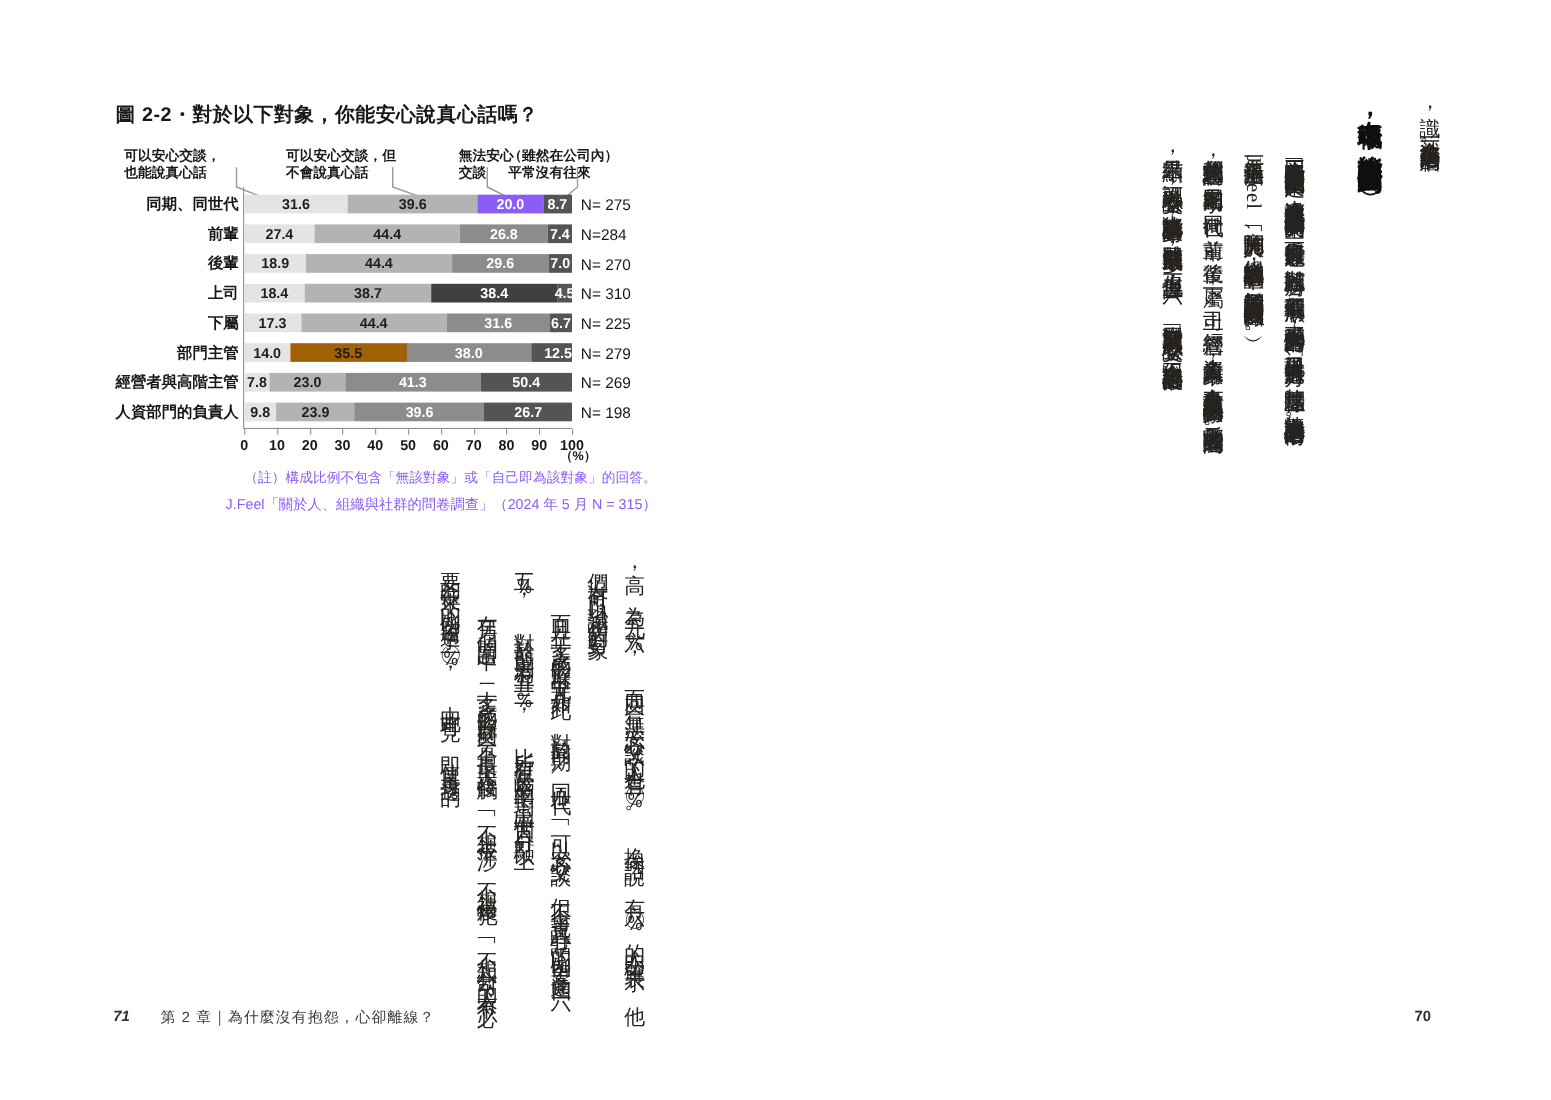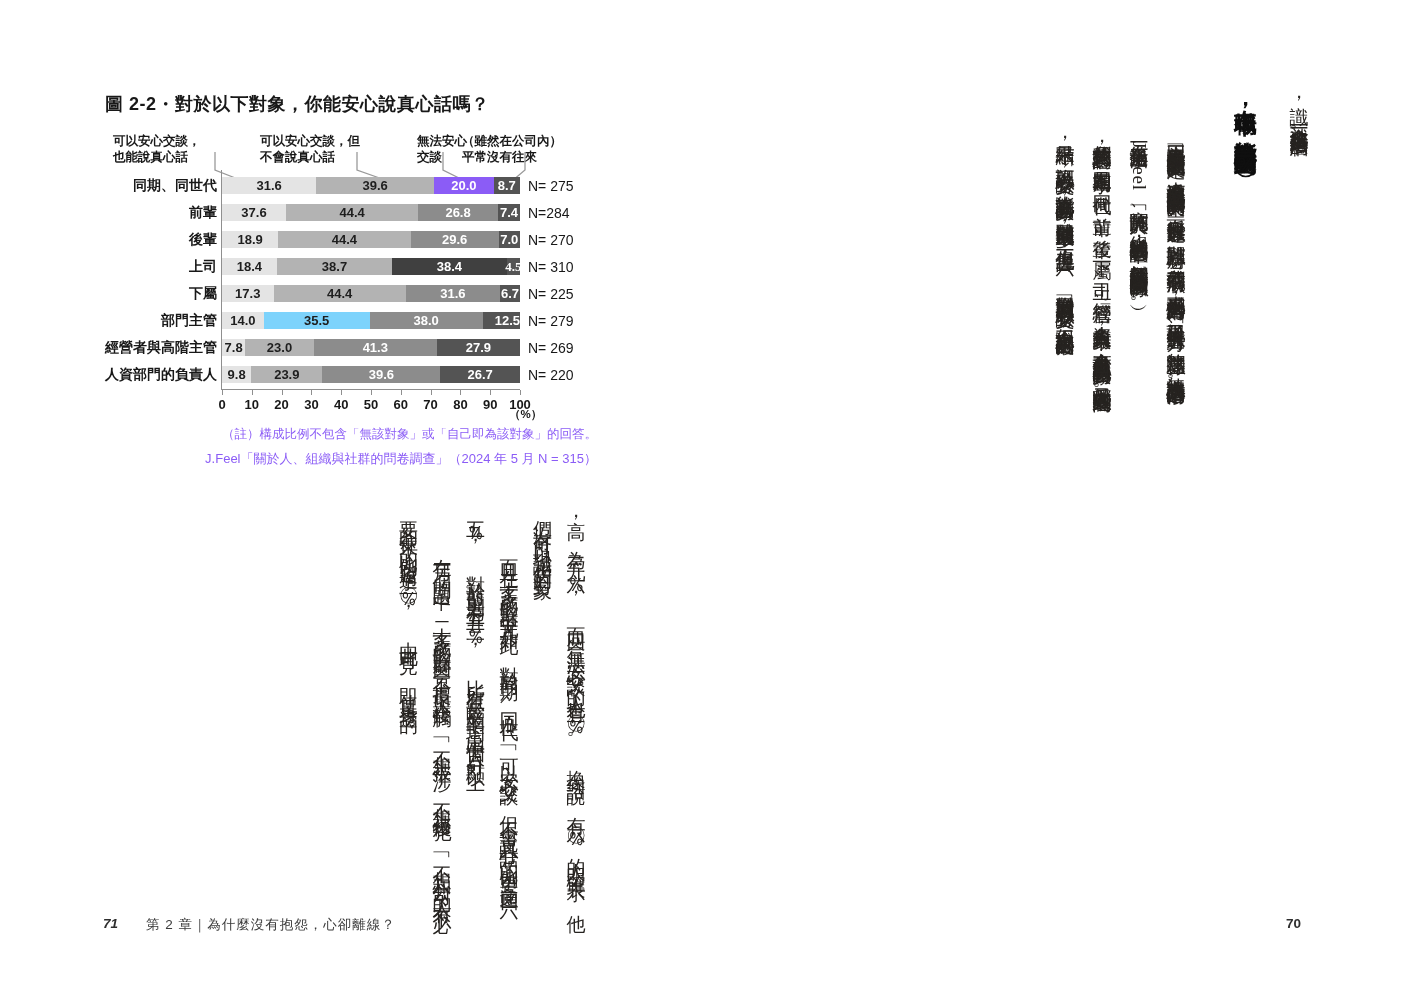--- a/index.html
+++ b/index.html
@@ -97,21 +97,21 @@
           <div class="seg" style="width: 8.7%; background: rgb(84, 84, 84);">
             <span class="segval light">8.7</span>
           </div>
         </div>
         <div class="nlabel">N= 275</div>
       </div>
       <div class="crow">
         <div class="rlabel">前輩</div>
         <div class="rbar">
           <div class="seg" style="width: 21.5%; background: rgb(228, 228, 228);">
-            <span class="segval dark">37.6</span>
+            <span class="segval dark">27.4</span>
           </div>
           <div class="seg" style="width: 44.4%; background: rgb(179, 179, 179);">
             <span class="segval dark">44.4</span>
           </div>
           <div class="seg" style="width: 26.8%; background: rgb(140, 140, 140);">
             <span class="segval light">26.8</span>
           </div>
           <div class="seg" style="width: 7.4%; background: rgb(84, 84, 84);">
             <span class="segval light">7.4</span>
           </div>
@@ -141,21 +141,21 @@
         <div class="rbar">
           <div class="seg" style="width: 18.4%; background: rgb(228, 228, 228);">
             <span class="segval dark">18.4</span>
           </div>
           <div class="seg" style="width: 38.7%; background: rgb(179, 179, 179);">
             <span class="segval dark">38.7</span>
           </div>
           <div class="seg" style="width: 38.4%; background: #404040;">
             <span class="segval light">38.4</span>
           </div>
-          <div class="seg" style="width: 4.5%; background: rgb(84, 84, 84); font-family: Liberation Serif, serif;">
+          <div class="seg" style="width: 4.5%; background: rgb(84, 84, 84);">
             <span class="segval light">4.5</span>
           </div>
         </div>
         <div class="nlabel">N= 310</div>
       </div>
       <div class="crow">
         <div class="rlabel">下屬</div>
         <div class="rbar">
           <div class="seg" style="width: 17.3%; background: rgb(228, 228, 228);">
             <span class="segval dark">17.3</span>
@@ -171,21 +171,21 @@
           </div>
         </div>
         <div class="nlabel">N= 225</div>
       </div>
       <div class="crow">
         <div class="rlabel">部門主管</div>
         <div class="rbar">
           <div class="seg" style="width: 14%; background: rgb(228, 228, 228);">
             <span class="segval dark">14.0</span>
           </div>
-          <div class="seg" style="width: 35.5%; background: #7dd3fc;">
+          <div class="seg" style="width: 35.5%; background: #a16207;">
             <span class="segval dark">35.5</span>
           </div>
           <div class="seg" style="width: 38%; background: rgb(140, 140, 140);">
             <span class="segval light">38.0</span>
           </div>
           <div class="seg" style="width: 12.5%; background: rgb(84, 84, 84); justify-content: flex-end;">
             <span class="segval light">12.5</span>
           </div>
         </div>
         <div class="nlabel">N= 279</div>
@@ -196,42 +196,42 @@
           <div class="seg" style="width: 7.8%; background: rgb(228, 228, 228);">
             <span class="segval dark">7.8</span>
           </div>
           <div class="seg" style="width: 23%; background: rgb(179, 179, 179);">
             <span class="segval dark">23.0</span>
           </div>
           <div class="seg" style="width: 41.3%; background: rgb(140, 140, 140);">
             <span class="segval light">41.3</span>
           </div>
           <div class="seg" style="width: 27.9%; background: rgb(84, 84, 84);">
-            <span class="segval light">27.9</span>
+            <span class="segval light">50.4</span>
           </div>
         </div>
         <div class="nlabel">N= 269</div>
       </div>
       <div class="crow">
         <div class="rlabel">人資部門的負責人</div>
         <div class="rbar">
           <div class="seg" style="width: 9.8%; background: rgb(228, 228, 228); text-align: right;">
             <span class="segval dark">9.8</span>
           </div>
           <div class="seg" style="width: 23.9%; background: rgb(179, 179, 179);">
             <span class="segval dark">23.9</span>
           </div>
           <div class="seg" style="width: 39.6%; background: rgb(140, 140, 140);">
             <span class="segval light">39.6</span>
           </div>
           <div class="seg" style="width: 26.7%; background: rgb(84, 84, 84);">
             <span class="segval light">26.7</span>
           </div>
         </div>
-        <div class="nlabel">N= 220</div>
+        <div class="nlabel">N= 198</div>
       </div>
     </div>
   <div id="xaxis">
       <div class="tick" style="left: 0%;"></div>
       <div class="ticknum" style="left: 0%;">0</div>
       <div class="tick" style="left: 10%;"></div>
       <div class="ticknum" style="left: 10%;">10</div>
       <div class="tick" style="left: 20%;"></div>
       <div class="ticknum" style="left: 20%;">20</div>
       <div class="tick" style="left: 30%;"></div>

